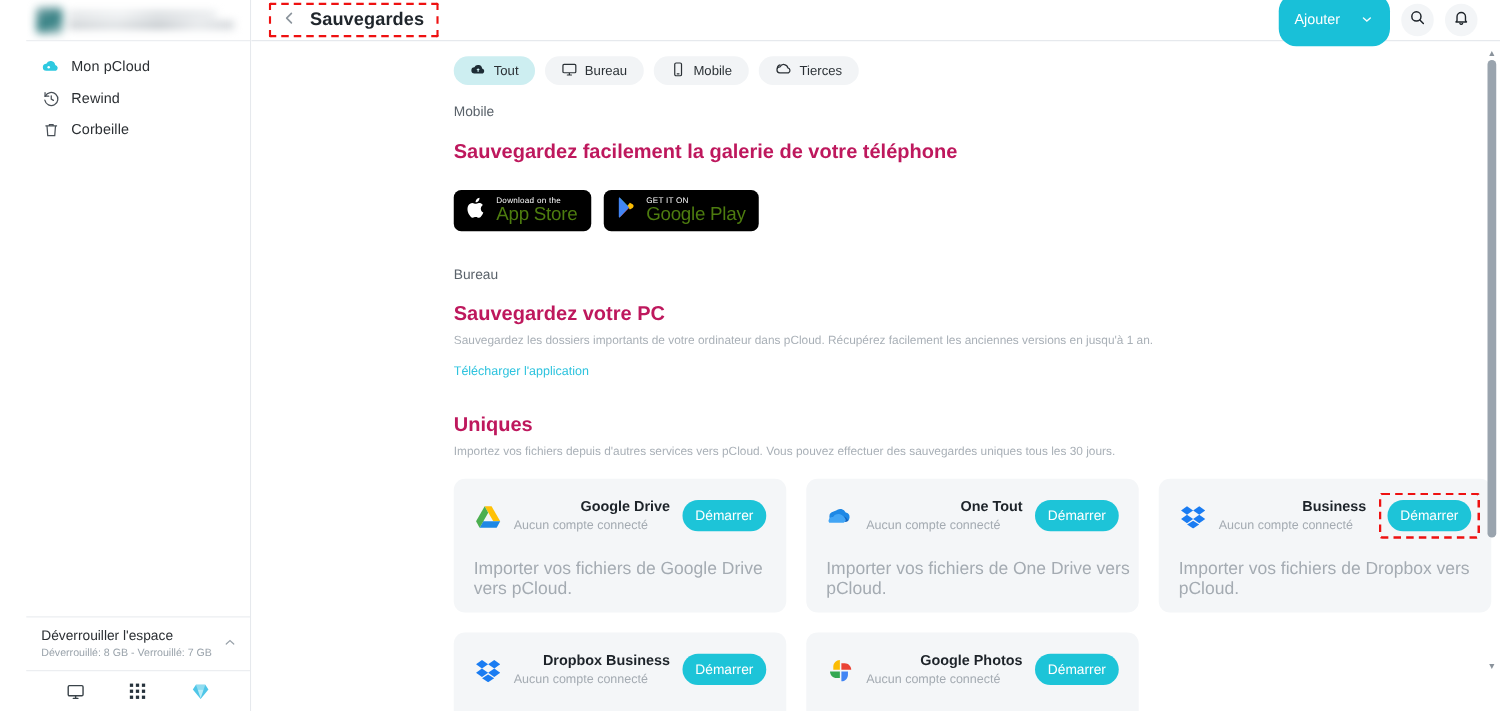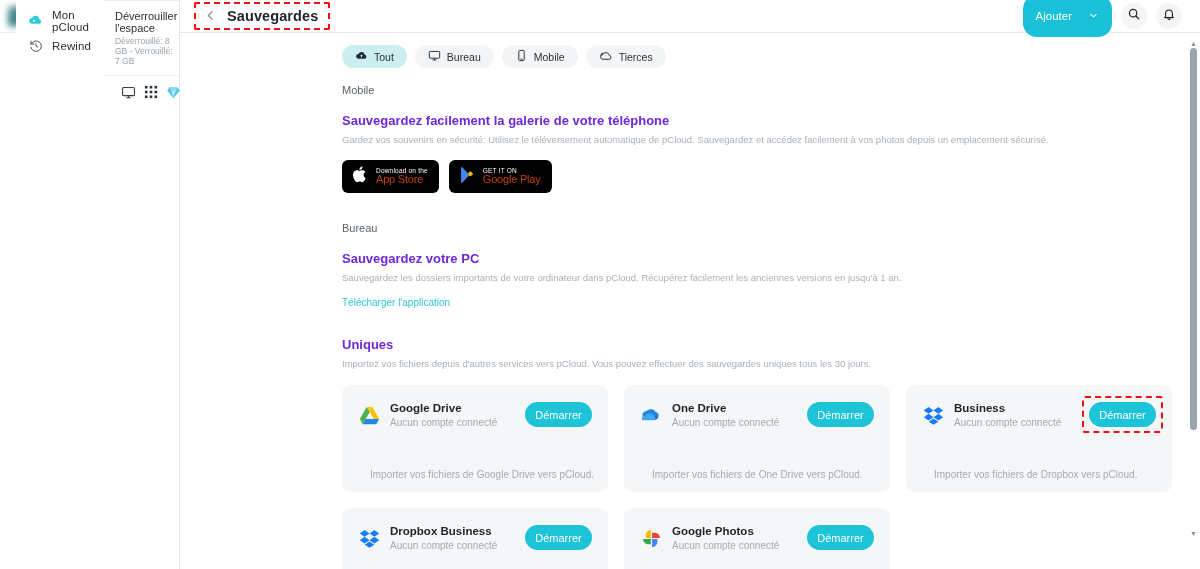--- a/index.html
+++ b/index.html
@@ -9,23 +9,24 @@
     background: #ffffff;
     overflow: hidden;
   }
   .app { display: flex; width: 1200px; height: 569px; position: relative; }
 
   
   .sidebar {
     width: 180px; height: 569px;
     background: #ffffff;
     border-right: 1px solid #e6e9ed;
-    display: flex; 
+    display: flex; flex-direction: column;
     flex-shrink: 0;
     position: relative;
+    margin-left: 21px;
   }
   .account {
     height: 33px;
     border-bottom: 1px solid #eceef1;
     display: flex; align-items: center;
     padding: 0 8px;
     overflow: hidden;
   }
   .account-blur {
     display: flex; align-items: center; gap: 5px; width: 100%;
@@ -105,59 +106,59 @@
   .chips { display: flex; gap: 8px; padding: 12px 0 0 162px; }
   .chip {
     display: flex; align-items: center; gap: 6px;
     height: 23px; border-radius: 12px;
     padding: 0 13px; font-size: 10.5px; color: #2b3136;
     background: #f2f4f6; cursor: pointer; white-space: nowrap;
   }
   .chip.active { background: #cdeef1; }
 
   .sec-label { font-size: 11px; color: #5b636b; padding-left: 162px; }
-  .sec-h { font-size: 13px; font-weight: bold; color: #6d28d9; padding-left: 162px; }
+  .sec-h { font-size: 16px; font-weight: bold; color: #be185d; padding-left: 162px; }
   .sec-p { font-size: 9.5px; color: #a9b0b7; padding-left: 162px; }
   .link { font-size: 10px; color: #2ec3de; padding-left: 162px; cursor: pointer; }
 
   .stores { display: flex; gap: 10px; padding-left: 162px; }
   .store-badge {
     background: #000; border-radius: 6px; height: 33px;
     display: flex; align-items: center; gap: 7px;
     padding: 0 11px 0 10px; cursor: pointer;
   }
   .sb-txt-top { font-size: 6.5px; color: #fff; letter-spacing: .2px; line-height: 1.1; }
-  .sb-txt-big { font-size: 11px; color: #c2410c; line-height: 1.05; font-weight: 500; letter-spacing: -.2px; }
+  .sb-txt-big { font-size: 15px; color: #4d7c0f; line-height: 1.05; font-weight: 500; letter-spacing: -.2px; }
 
   .cards { display: flex; gap: 16px; padding-left: 162px; flex-wrap: wrap; }
   .card {
     width: 266px; height: 107px;
     background: #f4f6f8; border-radius: 9px;
     position: relative;
     padding: 17px 16px 0 16px;
   }
   .card-top { display: flex; align-items: flex-start; gap: 10px; }
   .card-logo { width: 22px; height: 22px; flex-shrink: 0; display:flex; align-items:center; justify-content:center; margin-top: 2px; }
   .card-txt { flex: 1; min-width: 0; }
-  .card-name { font-size: 11.5px; font-weight: bold; color: #1d2329; }
+  .card-name { font-size: 11.5px; font-weight: bold; color: #1d2329; text-align: right; }
   .card-sub { font-size: 10px; color: #a4abb2; margin-top: 3px; }
   .btn-start {
     background: #1dc4d8; color: #fff;
     border-radius: 14px; height: 25px; min-width: 67px;
     display: flex; align-items: center; justify-content: center;
     font-size: 11px; cursor: pointer; flex-shrink: 0;
   }
   .btn-wrap.highlight {
     border: 2px dashed #ee1111;
     border-radius: 3px; padding: 4px 5px;
     margin: -6px -7px 0 0;
   }
   .card-foot {
-    position: absolute; left: 28px; bottom: 12px;
-    font-size: 10px; color: #a4abb2;
+    position: absolute; left: 16px; bottom: 12px;
+    font-size: 14px; color: #a4abb2;
   }
 
   
   .vscroll {
     position: absolute; right: 3px; top: 40px;
     width: 7px; height: 497px;
   }
   .vthumb {
     position: absolute; top: 8px; left: 0;
     width: 7px; height: 382px;
@@ -201,20 +202,30 @@
           <svg width="14" height="14" viewBox="0 0 24 24" fill="none" stroke="#495057" stroke-width="1.7" stroke-linecap="round">
               <path d="M3.5 8.5V3.6"></path>
               <path d="M3.5 8.5h5"></path>
               <path d="M3.9 8.5A9 9 0 1 1 3.2 14"></path>
               <path d="M12 8v4.4l3 1.8"></path>
             </svg>
         </span>
         <span class="nav-label">Rewind</span>
       </div>
 
+      <div class="nav-item">
+        <span class="nav-icon">
+          <svg width="14" height="14" viewBox="0 0 24 24" fill="none" stroke="#495057" stroke-width="1.7">
+              <path d="M4 6.5h16"></path>
+              <path d="M9.5 6.5V4.6h5v1.9"></path>
+              <path d="M6.2 6.5l1 13.2h9.6l1-13.2"></path>
+            </svg>
+        </span>
+        <span class="nav-label">Corbeille</span>
+      </div>
 
     </div>
 
     <div class="sb-bottom">
       <div class="unlock">
         <div>
           <div class="unlock-t1">Déverrouiller l'espace</div>
           <div class="unlock-t2">Déverrouillé: 8 GB - Verrouillé: 7 GB</div>
         </div>
         <span class="chev-up">
@@ -335,21 +346,20 @@
           </span>
           <span>Tierces</span>
         </div>
       </div>
 
       <div style="height:16px"></div>
       <div class="sec-label">Mobile</div>
       <div style="height:17px"></div>
       <div class="sec-h">Sauvegardez facilement la galerie de votre téléphone</div>
       <div style="height:6px"></div>
-      <div class="sec-p">Gardez vos souvenirs en sécurité: Utilisez le téléversement automatique de pCloud. Sauvegardez et accédez facilement à vos photos depuis un emplacement sécurisé.</div>
       <div style="height:15px"></div>
       <div class="stores">
         <div class="store-badge">
           <span>
             <svg width="17" height="19" viewBox="0 0 24 28" fill="#ffffff">
                 <path d="M16.6 14.7c0-3 2.4-4.4 2.5-4.5-1.4-2-3.5-2.3-4.2-2.3-1.8-.2-3.5 1-4.4 1-.9 0-2.3-1-3.8-1-2 0-3.8 1.1-4.8 2.9-2 3.5-.5 8.8 1.5 11.6 1 1.4 2.1 3 3.6 2.9 1.4-.1 2-.9 3.7-.9s2.2.9 3.8.9c1.6 0 2.5-1.4 3.5-2.8 1.1-1.6 1.5-3.2 1.6-3.3-.1 0-3-1.2-3-4.5zM13.9 5.5c.8-1 1.3-2.3 1.2-3.7-1.2.1-2.6.8-3.4 1.8-.7.9-1.4 2.3-1.2 3.6 1.3.1 2.6-.7 3.4-1.7z"></path>
               </svg>
           </span>
           <div>
             <div class="sb-txt-top">Download on the</div>
@@ -412,21 +422,21 @@
         <div class="card">
           <div class="card-top">
             <span class="card-logo">
               <svg width="22" height="15" viewBox="0 0 24 16">
                   <path fill="#1e88e5" d="M8.6 2.4a5.4 5.4 0 0 1 8.4 1.8 4.2 4.2 0 0 1-.6 8.3H7.2a4.6 4.6 0 0 1-.8-9.1z"></path>
                   <path fill="#0d47a1" d="M6.4 6.6A4.6 4.6 0 0 0 7.2 12.5h9.2a4.2 4.2 0 0 0 2.9-1.2c-1.2-2.4-3.9-4.5-7-4.5-2.2 0-4.3.6-5.9 1.2z" opacity=".55"></path>
                   <path fill="#42a5f5" d="M2.6 13.2A3.2 3.2 0 0 1 5.8 8.2c1.2-2 3.8-3.1 6.2-2.4 2.8.8 4.4 2.9 5.1 4.9a3 3 0 0 1-2 2.5z"></path>
                 </svg>
             </span>
             <div class="card-txt">
-              <div class="card-name">One Drive</div>
+              <div class="card-name">One Tout</div>
               <div class="card-sub">Aucun compte connecté</div>
             </div>
             <div class="btn-wrap">
               <div class="btn-start">Démarrer</div>
             </div>
           </div>
           <div class="card-foot">Importer vos fichiers de One Drive vers pCloud.</div>
         </div>
 
         <div class="card">

